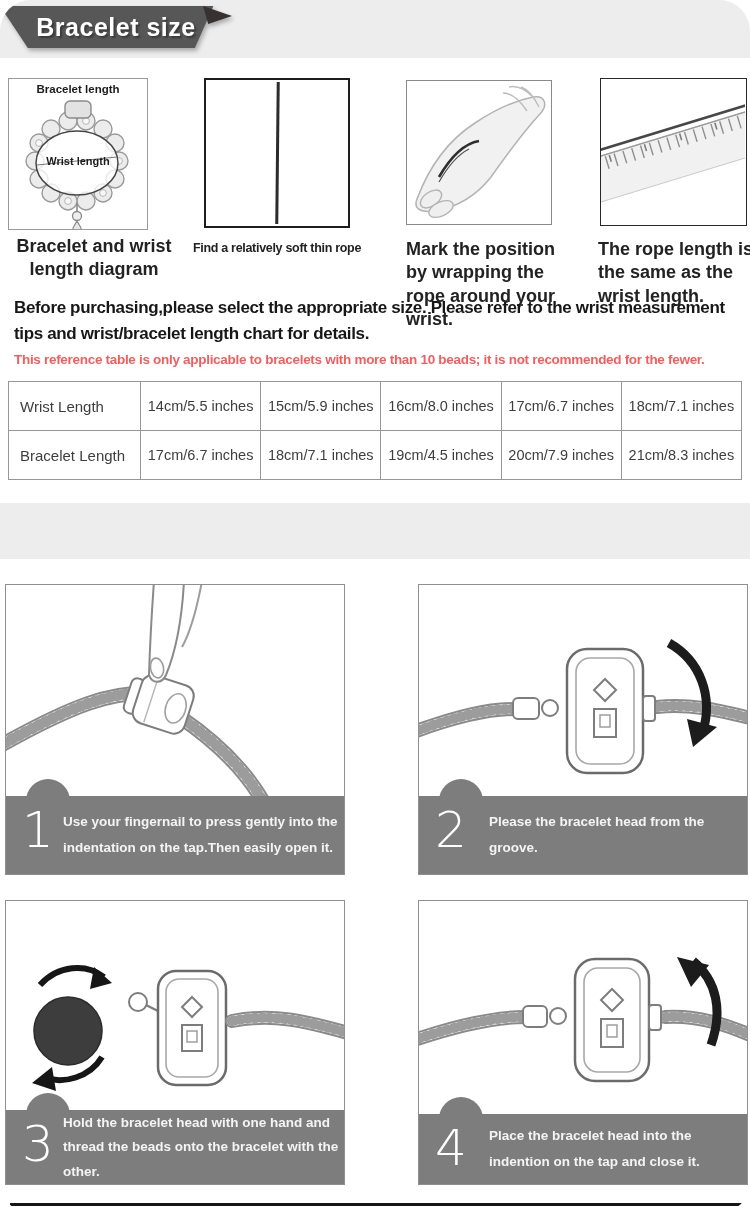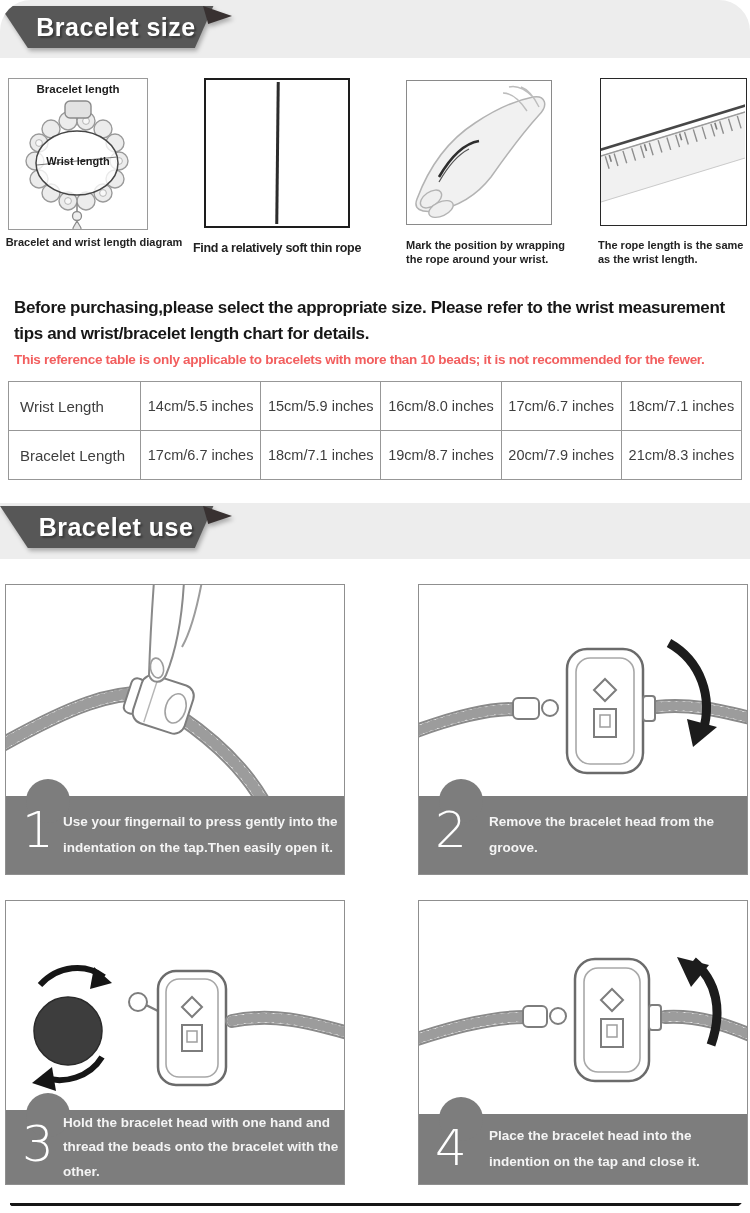--- a/index.html
+++ b/index.html
@@ -13,21 +13,21 @@
   .ribbon .shape{position:absolute;left:0;top:0;width:232px;height:42px;background:#575757;
       clip-path:polygon(0% 0%,92% 0%,84% 100%,12% 100%);}
   .ribbon .fold{position:absolute;left:203px;top:0;width:29px;height:18px;background:#383131;
       clip-path:polygon(0 0,100% 55%,18% 100%);}
   .ribbon .txt{position:absolute;left:30px;top:0;width:172px;height:42px;line-height:42px;text-align:center;
       color:#ffffff;font-size:25px;font-weight:800;letter-spacing:.5px;
       text-shadow:2px 2px 2px rgba(0,0,0,.35);}
 
   
   .gbox{background:#fff;box-sizing:border-box;overflow:hidden;}
-  .gcap{color:#222;font-size:11px;font-weight:700;line-height:1.3;}
+  .gcap{color:#222;font-size:18px;font-weight:700;line-height:1.3;}
 
   
   .intro{color:#171717;font-size:17px;font-weight:800;line-height:1.5;letter-spacing:-0.35px;}
   .note{font-size:13.5px;font-weight:700;letter-spacing:-0.3px;white-space:nowrap;text-align:center;}
 
   
   table.size{border-collapse:collapse;width:734px;table-layout:fixed;background:#fff;}
   table.size td{border:1px solid #979797;height:48px;font-size:14.5px;color:#3e3e3e;
       text-align:center;padding:0 2px;}
   table.size td.rowhead{text-align:left;padding-left:11px;width:118px;font-size:15px;}
@@ -133,34 +133,29 @@
         <td>14cm/5.5 inches</td>
         <td>15cm/5.9 inches</td>
         <td>16cm/8.0 inches</td>
         <td>17cm/6.7 inches</td>
         <td>18cm/7.1 inches</td>
       </tr>
       <tr>
         <td class="rowhead">Bracelet Length</td>
         <td>17cm/6.7 inches</td>
         <td>18cm/7.1 inches</td>
-        <td>19cm/8.7 inches</td>
+        <td>19cm/4.5 inches</td>
         <td>20cm/7.9 inches</td>
         <td>21cm/8.3 inches</td>
       </tr>
     </tbody>
       </table>
   </div>
 
   <div class="abs strip" style="top:503px;height:56px;"></div>
-  <div class="abs ribbon" style="top:506px;">
-    <div class="shape"></div>
-    <div class="fold"></div>
-    <div class="txt">Bracelet use</div>
-  </div>
 
   <div class="abs panel" style="left:5px;top:584px;width:340px;height:291px;">
     <svg width="338" height="212" viewBox="0 0 338 212">
       <g fill="none" stroke-linecap="round">
         <path d="M -8 162 C 70 118 105 108 140 108" stroke="#8a8a8a" stroke-width="15"></path>
         <path d="M -8 162 C 70 118 105 108 140 108" stroke="#fcfcfc" stroke-width="11"></path>
         <path d="M -8 162 C 70 118 105 108 140 108" stroke="#9c9c9c" stroke-width="11" stroke-dasharray="2 5.6"></path>
         <path d="M 174 132 C 212 158 240 186 258 218" stroke="#8a8a8a" stroke-width="15"></path>
         <path d="M 174 132 C 212 158 240 186 258 218" stroke="#fcfcfc" stroke-width="11"></path>
         <path d="M 174 132 C 212 158 240 186 258 218" stroke="#9c9c9c" stroke-width="11" stroke-dasharray="2 5.6"></path>
@@ -199,21 +194,21 @@
       <polygon points="186,94 197,105 186,116 175,105" fill="#ffffff" stroke="#7d7d7d" stroke-width="2"></polygon>
       <rect x="175" y="124" width="22" height="28" fill="#ffffff" stroke="#7d7d7d" stroke-width="2"></rect>
       <rect x="181" y="130" width="10" height="12" fill="none" stroke="#9e9e9e" stroke-width="1.5"></rect>
       <rect x="224" y="111" width="12" height="25" rx="3" fill="#ffffff" stroke="#7d7d7d" stroke-width="2"></rect>
       <path d="M 250 58 C 282 76 294 112 284 146" fill="none" stroke="#1c1c1c" stroke-width="9"></path>
       <polygon points="268,134 298,142 274,162" fill="#1c1c1c"></polygon>
     </svg>
     <div class="cbar" style="height:78px;">
       <div class="bump"></div>
       <div class="num">2</div>
-      <div class="ctext" style="left:70px;width:250px;">Remove the bracelet head from the groove.</div>
+      <div class="ctext" style="left:70px;width:250px;">Please the bracelet head from the groove.</div>
     </div>
   </div>
 
   <div class="abs panel" style="left:5px;top:900px;width:340px;height:285px;">
     <svg width="338" height="210" viewBox="0 0 338 210">
       <circle cx="62" cy="130" r="34" fill="#3d3d3d" stroke="#2a2a2a" stroke-width="1.5"></circle>
       <path d="M 34 84 C 52 64 80 62 98 76" fill="none" stroke="#161616" stroke-width="6"></path>
       <polygon points="88,66 106,82 84,88" fill="#161616"></polygon>
       <path d="M 96 156 C 84 176 58 184 36 176" fill="none" stroke="#161616" stroke-width="6"></path>
       <polygon points="46,166 26,182 50,190" fill="#161616"></polygon>

